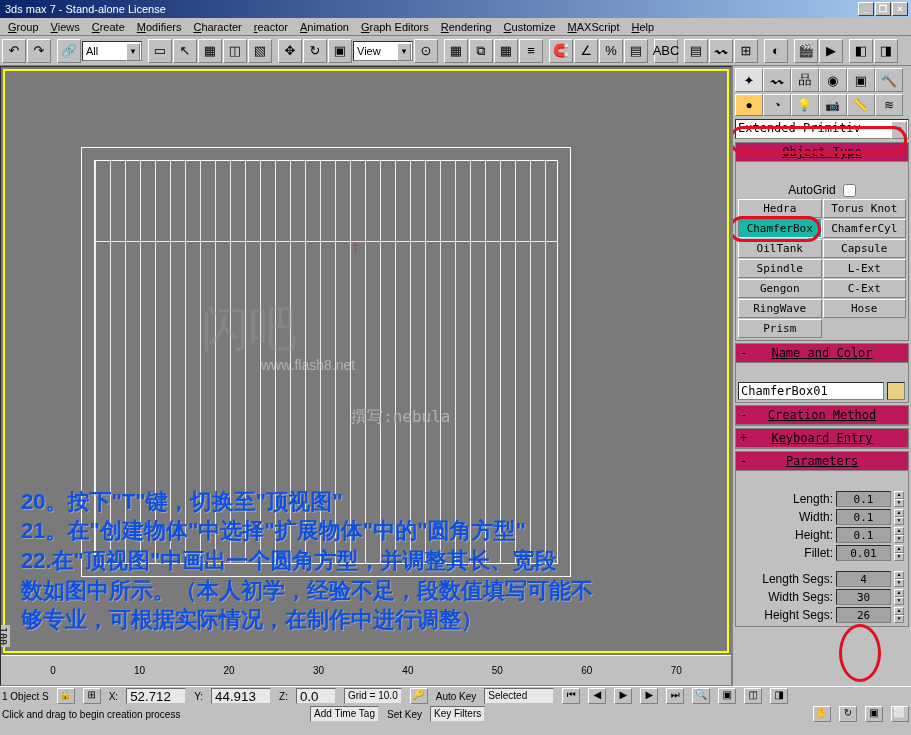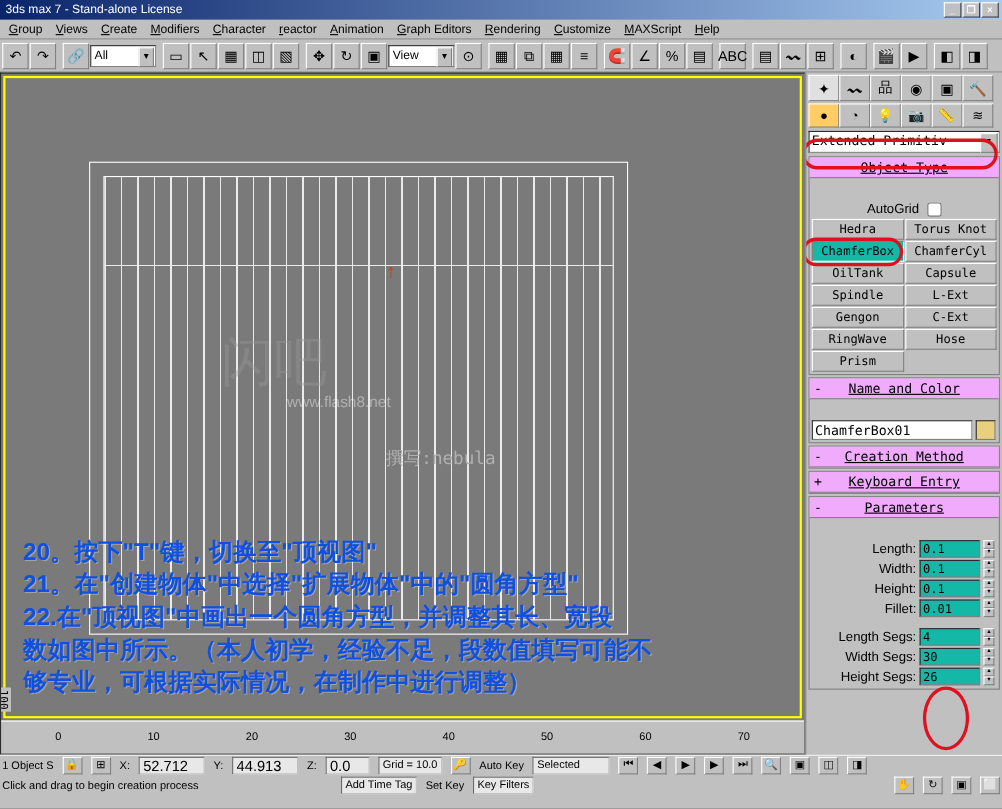--- a/index.html
+++ b/index.html
@@ -34,34 +34,34 @@
 .cmd-panel { width: 179px; background: #c0c0c0; border-left: 1px solid #808080; padding: 2px; overflow: hidden; }
 .cmd-tabs { display: flex; gap: 0; margin-bottom: 2px; }
 .cmd-tab { width: 28px; height: 24px; background: #c0c0c0; border: 1px solid; border-color: #fff #808080 #808080 #fff; display: flex; align-items: center; justify-content: center; font-size: 13px; }
 .cmd-tab.active { background: #e0e0e0; }
 .sub-tabs { display: flex; gap: 0; margin-bottom: 3px; }
 .sub-tab { width: 28px; height: 22px; background: #c0c0c0; border: 1px solid; border-color: #fff #808080 #808080 #fff; display: flex; align-items: center; justify-content: center; font-size: 12px; }
 .sub-tab.active { background: #ffcc66; }
 .drop-select { width: 100%; height: 20px; background: #fff; border: 1px inset #808080; font-family: monospace; font-size: 12px; padding: 1px 2px; position: relative; margin-bottom: 3px; }
 .drop-select::after { content: "▾"; position: absolute; right: 1px; top: 1px; width: 14px; height: 16px; background: #c0c0c0; border: 1px solid; border-color: #fff #808080 #808080 #fff; text-align: center; line-height: 14px; font-size: 10px; }
 .rollout { border: 1px solid #808080; margin-bottom: 2px; background: #c0c0c0; }
-.rollout-header { background: #f0abfc; padding: 2px 4px; font-family: monospace; font-size: 12px; text-align: center; border-bottom: 1px solid #808080; position: relative; text-decoration: underline; }
+.rollout-header { background: #be185d; padding: 2px 4px; font-family: monospace; font-size: 12px; text-align: center; border-bottom: 1px solid #808080; position: relative; text-decoration: underline; }
 .rollout-header::before { content: attr(data-sign); position: absolute; left: 4px; }
 .rollout-body { padding: 2px; margin-top: 17px; }
 .autogrid-row { text-align: center; font-family: monospace; font-size: 12px; padding: 2px; }
 .autogrid-row input { vertical-align: middle; }
 .obj-grid { display: grid; grid-template-columns: 1fr 1fr; gap: 1px; }
 .obj-btn { height: 19px; background: #c0c0c0; border: 1px solid; border-color: #fff #808080 #808080 #fff; font-family: monospace; font-size: 11px; text-align: center; line-height: 17px; }
 .obj-btn.pressed { background: #14b8a6; border-color: #808080 #fff #fff #808080; }
 .name-input { width: calc(100% - 22px); height: 18px; background: #fff; border: 1px inset #808080; font-family: monospace; font-size: 12px; padding: 0 2px; display: inline-block; }
 .color-sw { display: inline-block; width: 18px; height: 18px; background: #e8d080; border: 1px inset #808080; vertical-align: top; }
 .radio-row { display: flex; justify-content: space-around; padding: 4px; font-family: monospace; font-size: 12px; }
 .param-row { display: flex; align-items: center; justify-content: flex-end; gap: 3px; padding: 1px 2px; font-family: monospace; font-size: 12px; }
 .param-label { flex: 0 0 auto; }
-.param-input { width: 55px; height: 16px; background: #14b8a6; border: 1px inset #808080; font-family: monospace; font-size: 11px; padding: 0 2px; }
+.param-input { width: 55px; height: 16px; background: #a3a3a3; border: 1px inset #808080; font-family: monospace; font-size: 11px; padding: 0 2px; text-align: center; }
 .spinner { width: 10px; height: 16px; display: inline-flex; flex-direction: column; }
 .spinner-btn { flex: 1; background: #c0c0c0; border: 1px solid; border-color: #fff #808080 #808080 #fff; font-size: 5px; line-height: 5px; text-align: center; }
 .circle-mark { position: absolute; border: 3px solid #e01020; border-radius: 50%; pointer-events: none; z-index: 10; }
 .status-bar { height: 19px; background: #c0c0c0; display: flex; align-items: center; font-size: 10px; font-family: monospace; border-top: 1px solid #fff; padding: 0 2px; gap: 8px; }
 .status-field { border: 1px inset #c0c0c0; padding: 0 3px; height: 16px; line-height: 14px; background: #e8e8e8; }
 .status-row2 { height: 18px; background: #c0c0c0; display: flex; align-items: center; font-size: 10px; font-family: monospace; padding: 0 2px; gap: 8px; }
 .sm-btn { width: 18px; height: 16px; background: #c0c0c0; border: 1px solid; border-color: #fff #808080 #808080 #fff; font-size: 10px; text-align: center; }
 </style>
 </head>
 <body>

